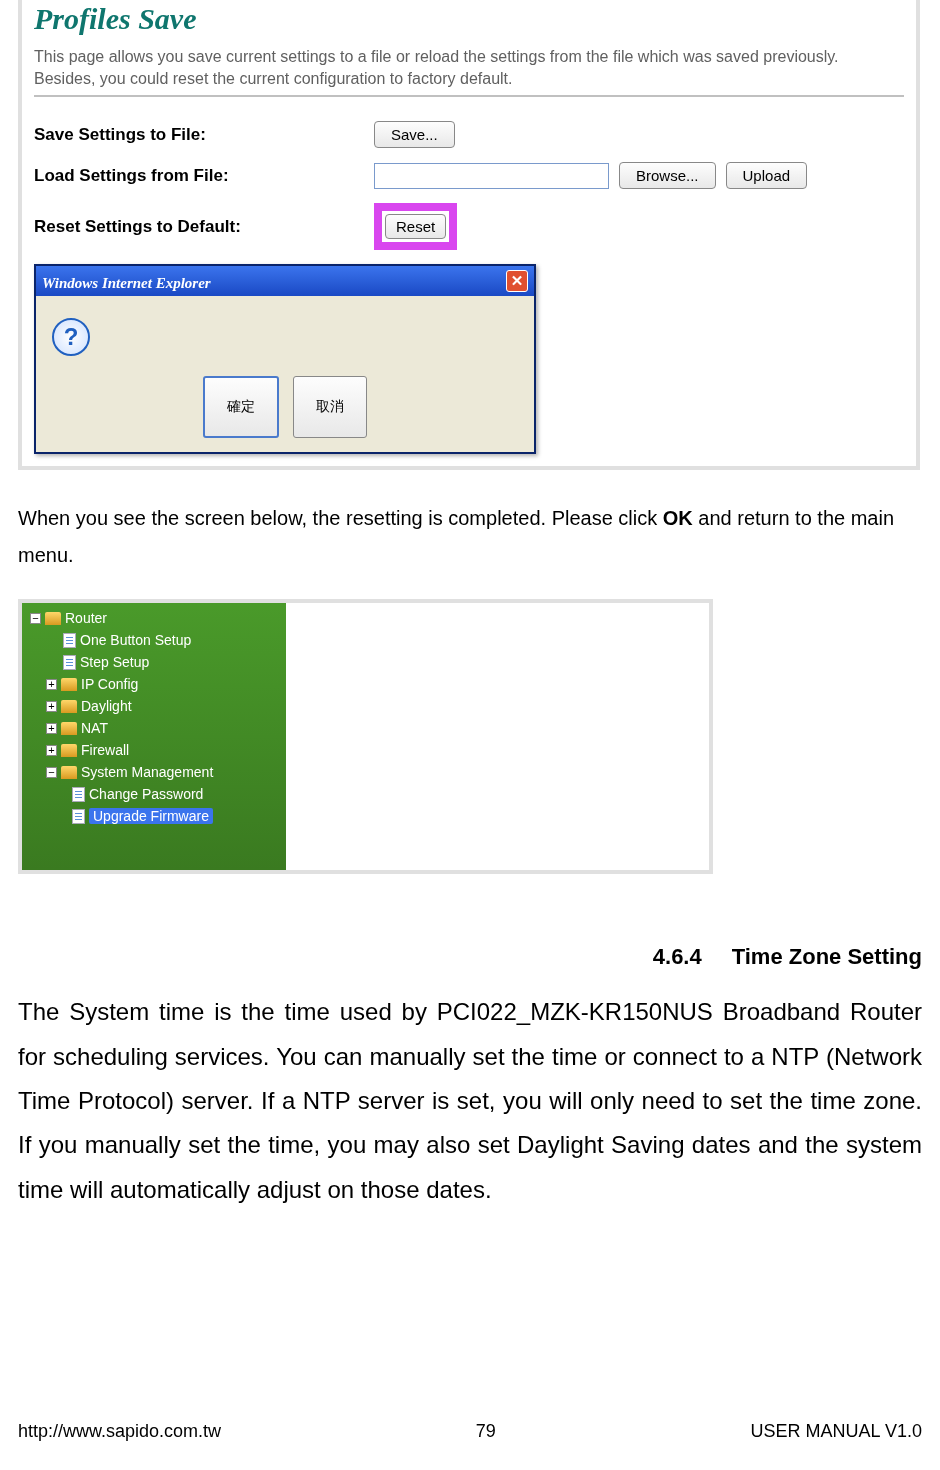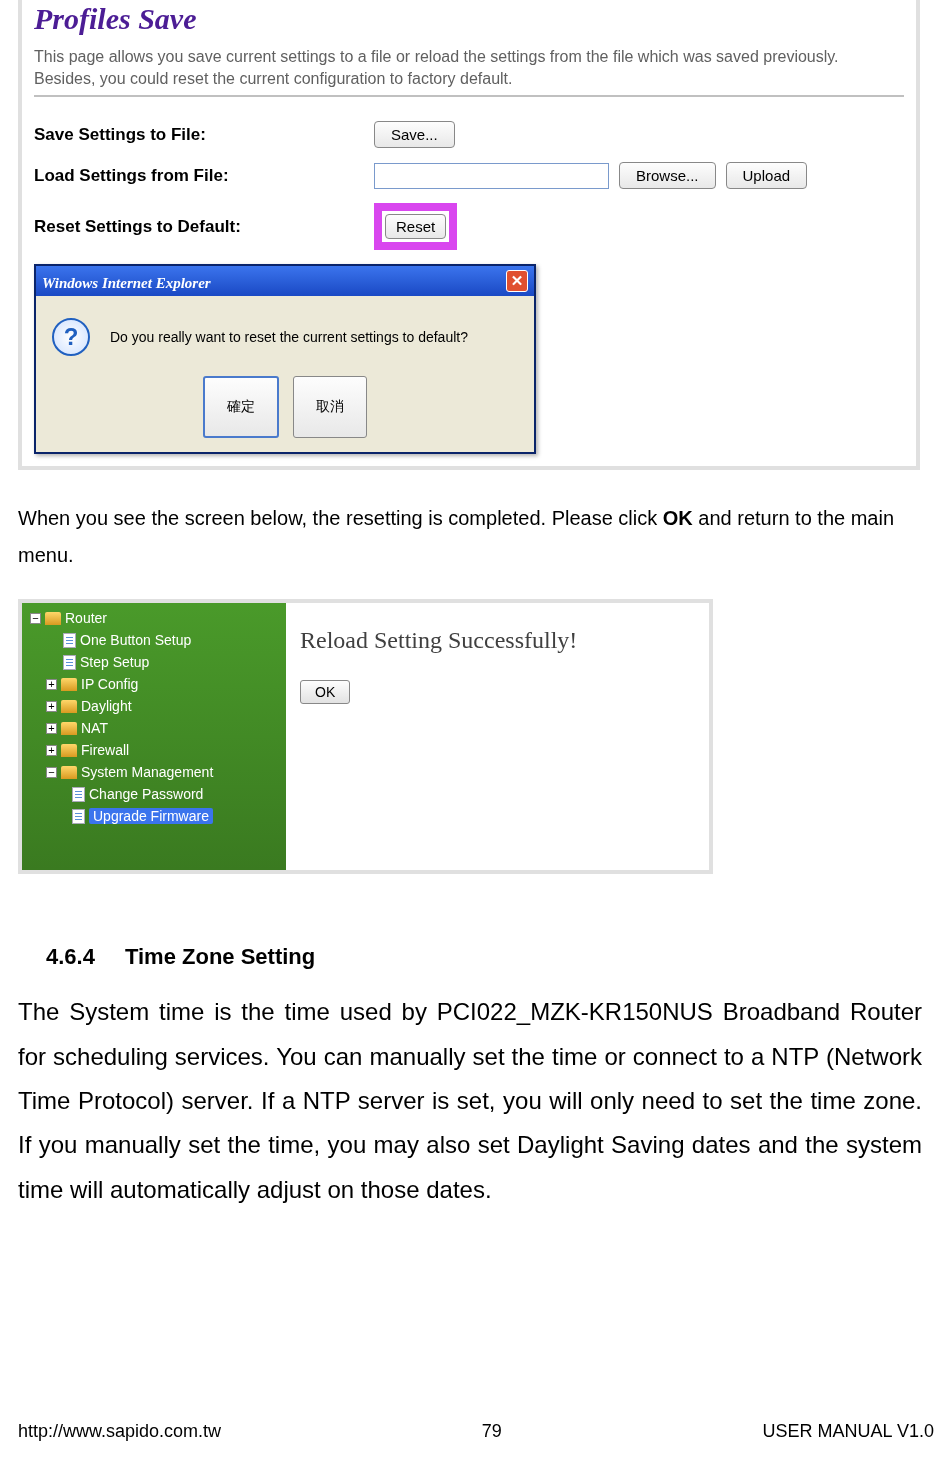--- a/index.html
+++ b/index.html
@@ -20,21 +20,21 @@
     border: 4px solid #e0e0e0;
     border-top: none;
     margin: 0 0 30px 0;
     padding: 0 12px 12px 12px;
     width: 902px;
   }
   .shot1-title {
     font-family: Georgia, 'Times New Roman', serif;
     font-size: 30px;
     font-weight: bold;
-    color: #4c1d95;
+    color: #0f766e;
     font-style: italic;
     padding: 2px 0 10px 0;
   }
   .shot1-desc {
     font-size: 16px;
     color: #606060;
     line-height: 1.35;
     margin-bottom: 6px;
   }
   .shot1-hr {
@@ -218,34 +218,35 @@
     border-radius: 3px;
     padding: 3px 14px;
     font-size: 14px;
   }
 
   
   .sec-heading {
     font-size: 22px;
     font-weight: bold;
     margin: 0 0 20px 28px;
+    text-align: right;
   }
   .sec-heading .num { margin-right: 30px; }
   .sec-para {
     font-size: 24px;
     line-height: 1.85;
     text-align: justify;
     margin-bottom: 100px;
   }
 
   
   .footer {
     position: absolute;
     bottom: 28px;
-    left: 18px; right: 6px;
+    left: 18px; right: 18px;
     display: flex;
     justify-content: space-between;
     font-size: 18px;
     font-family: Verdana, Arial, sans-serif;
   }
 </style>
 </head>
 <body>
 
 <div class="page">
@@ -275,21 +276,20 @@
     </div>
 
     <div class="ie-dialog">
       <div class="ie-titlebar">
         <span>Windows Internet Explorer</span>
         <span class="ie-close">✕</span>
       </div>
       <div class="ie-body">
         <div class="ie-content">
           <span class="q-icon">?</span>
-          <span class="ie-msg">Do you really want to reset the current settings to default?</span>
         </div>
         <div class="ie-buttons">
           <button class="ie-btn primary">確定</button>
           <button class="ie-btn">取消</button>
         </div>
       </div>
     </div>
   </div>
 
   <p class="para">
@@ -340,24 +340,20 @@
       </div>
       <div class="tree-row indent2">
         <span class="doc-icon"></span>
         <span>Change Password</span>
       </div>
       <div class="tree-row indent2">
         <span class="doc-icon"></span>
         <span class="tree-sel">Upgrade Firmware</span>
       </div>
     </div>
-    <div class="shot2-right">
-      <div class="reload-msg">Reload Setting Successfully!</div>
-      <button class="ok-btn">OK</button>
-    </div>
   </div>
 
   <div class="sec-heading">
     <span class="num">4.6.4</span><span>Time Zone Setting</span>
   </div>
   <p class="sec-para">The System time is the time used by PCI022_MZK-KR150NUS Broadband Router for scheduling services. You can manually set the time or connect to a NTP (Network Time Protocol) server. If a NTP server is set, you will only need to set the time zone. If you manually set the time, you may also set Daylight Saving dates and the system time will automatically adjust on those dates.</p>
 
 </div>
 
 <div class="footer">

